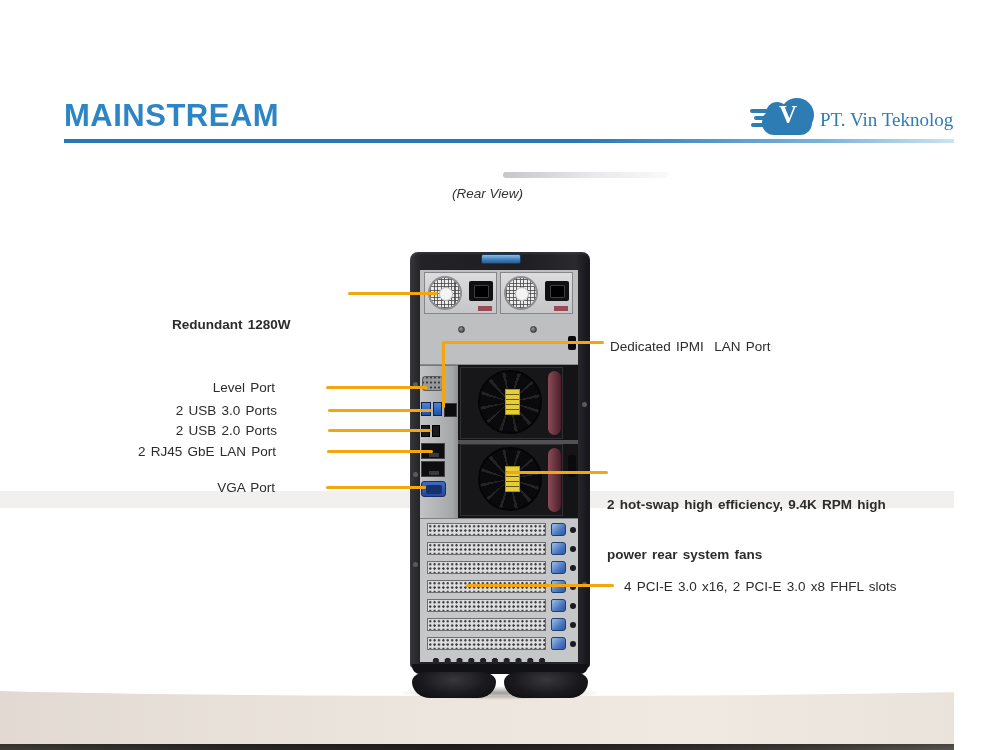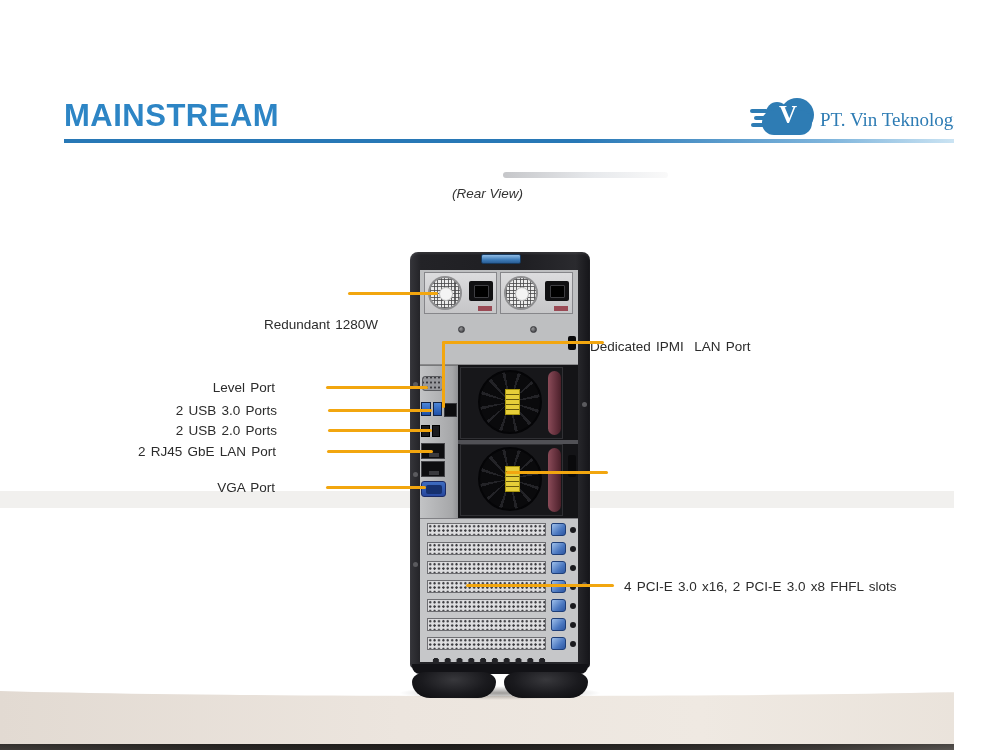--- a/index.html
+++ b/index.html
@@ -34,28 +34,28 @@
   .caption { position:absolute; left:452px; top:146px; font-size:13.5px; font-style:italic;
              color:#333; }
   .artifact-top { position:absolute; left:503px; top:132px; width:165px; height:6px; border-radius:3px;
              background:linear-gradient(to right,rgba(140,142,148,.5),rgba(160,168,180,.25) 55%,rgba(160,160,160,.06)); }
   .artifact-band { position:absolute; left:0; top:451px; width:1000px; height:17px;
              background:rgba(205,201,195,.28); }
 
   
   .lbl { position:absolute; font-size:13.5px; color:var(--label_gray,#2C2C2C);
          word-spacing:1.5px; white-space:pre; line-height:16.5px; }
-  .lbl-c { text-align:right; }
+  .lbl-c { text-align:left;font-weight:bold; }
   .lbl-psu   { left:172px; top:244px; width:206px; }
   .lbl-serial{ right:679px; top:340px; }
   .lbl-usb3  { right:677px; top:363px;text-align:center; }
   .lbl-usb2  { right:677px; top:383px; }
   .lbl-lan   { right:678px; top:404px; }
   .lbl-vga   { right:679px; top:440px; }
-  .lbl-ipmi  { left:590px; top:299px; }
+  .lbl-ipmi  { left:610px; top:299px; }
   .lbl-fans  { left:607px; top:424px; width:345px; }
   .lbl-pcie  { left:624px; top:539px; }
 
   
   .cline { position:absolute; height:3px; background:var(--callout_orange,#F2A60F); border-radius:2px; z-index:8; }
   .cl-psu    { left:348px; top:252px; width:90px; }
   .cl-ipmi-h { left:442px; top:301px; width:162px; }
   .cl-ipmi-v { left:442px; top:301px; width:3px; height:67px; }
   .cl-serial { left:326px; top:346px; width:102px; }
   .cl-usb3   { left:328px; top:369px; width:104px; }
@@ -285,15 +285,19 @@
 
   <div class="lbl lbl-c lbl-psu">
     <div>Redundant 1280W</div>
   </div>
   <div class="lbl lbl-serial">Level Port</div>
   <div class="lbl lbl-usb3">2 USB 3.0 Ports</div>
   <div class="lbl lbl-usb2">2 USB 2.0 Ports</div>
   <div class="lbl lbl-lan">2 RJ45 GbE LAN Port</div>
   <div class="lbl lbl-vga">VGA Port</div>
   <div class="lbl lbl-ipmi">Dedicated IPMI  LAN Port</div>
+  <div class="lbl lbl-c lbl-fans">
+    <div>2 hot-swap high efficiency, 9.4K RPM high</div>
+    <div>power rear system fans</div>
+  </div>
   <div class="lbl lbl-pcie">4 PCI-E 3.0 x16, 2 PCI-E 3.0 x8 FHFL slots</div>
 
 </div>
 
 </body></html>

